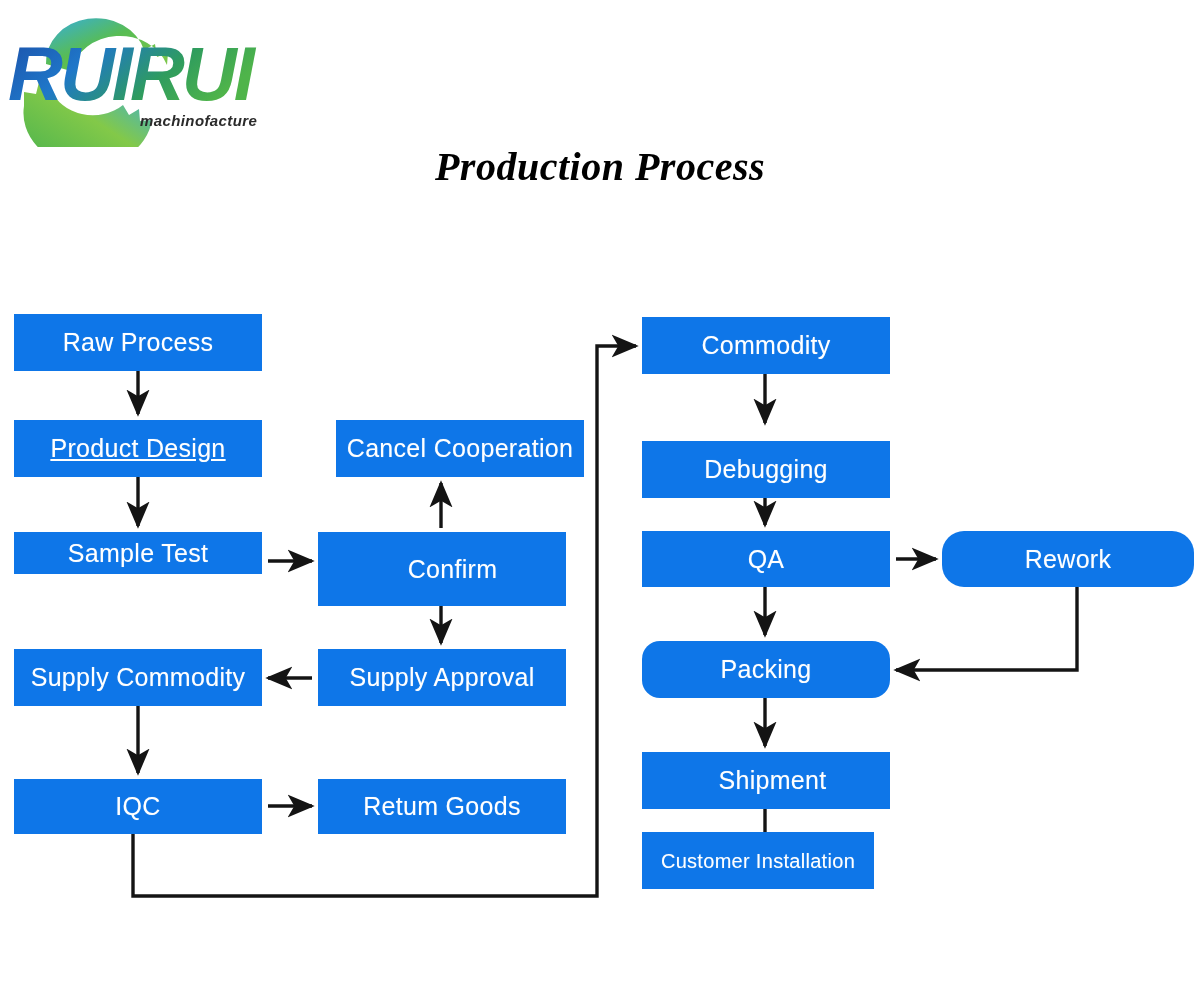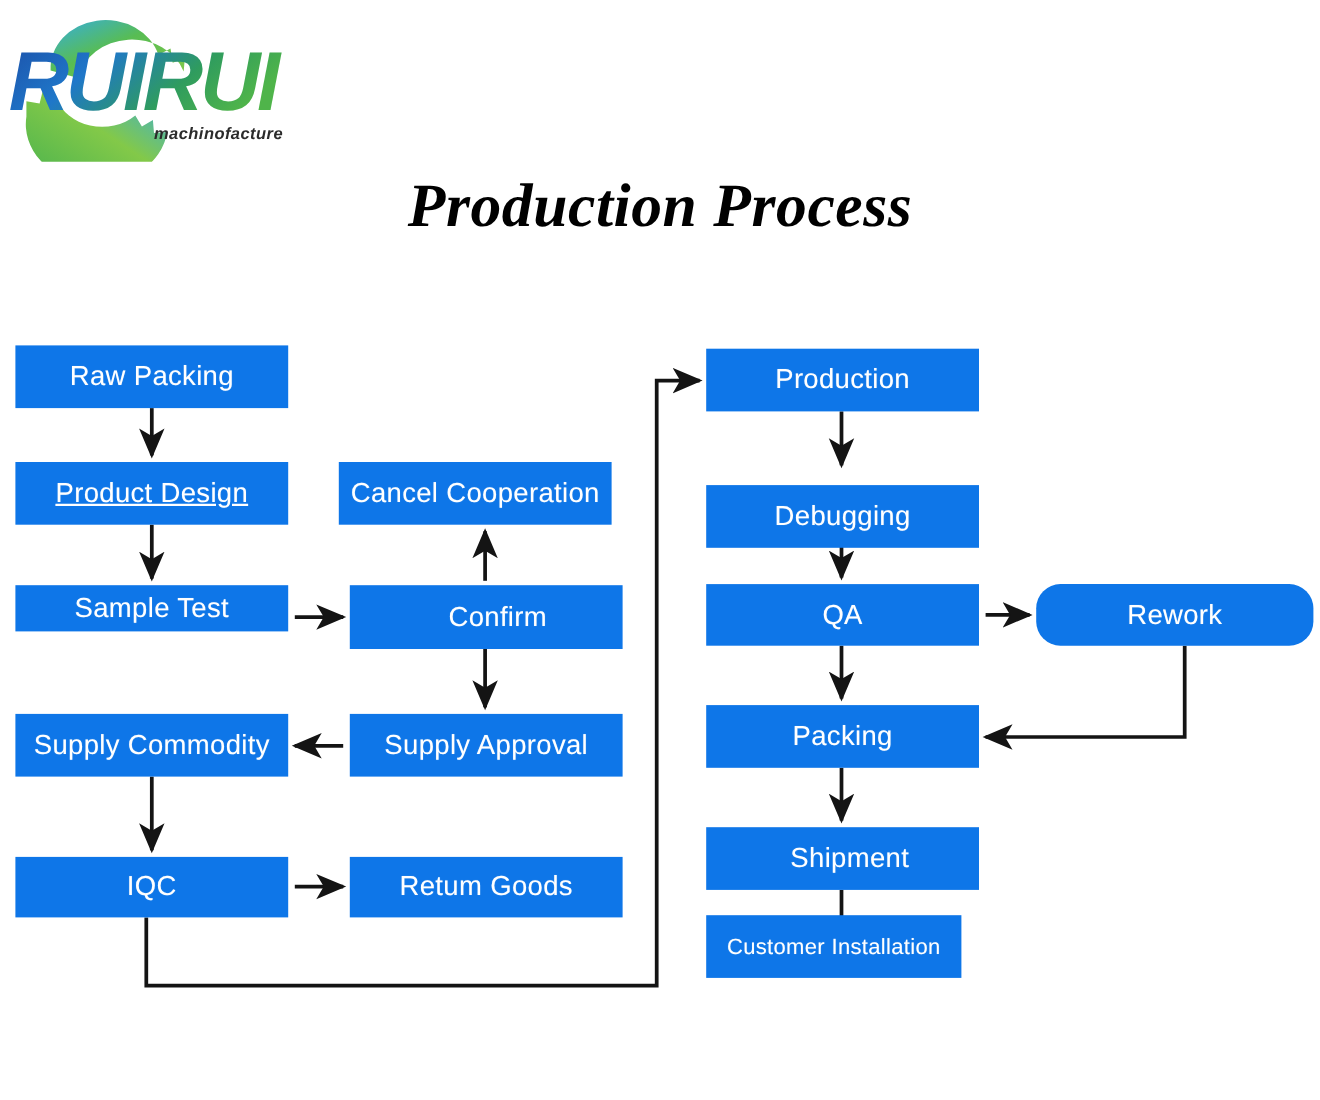--- a/index.html
+++ b/index.html
@@ -30,27 +30,27 @@
     top: 2px;
     width: 290px;
     height: 145px;
   }
   .logo-svg { display:block; }
 
   
   .page-title {
     position: absolute;
     left: 0;
-    top: 155px;
+    top: 143px;
     width: 1200px;
     text-align: center;
     font-family: "Liberation Serif", serif;
     font-weight: bold;
     font-style: italic;
-    font-size: 56px;
+    font-size: 40px;
     letter-spacing: 0.5px;
     color: #000000;
     white-space: nowrap;
   }
 
   
   .node {
     position: absolute;
     background: #0E76E8;
     color: #ffffff;
@@ -147,33 +147,33 @@
       <line x1="765" y1="809" x2="765" y2="857"></line>
 
       <line x1="896" y1="559" x2="936" y2="559"></line>
 
       <path d="M1077,587 L1077,670 L896,670"></path>
 
       <path d="M133,834 L133,896 L597,896 L597,346 L636,346"></path>
     </g>
   </svg>
 
-  <div class="node" style="left:14px;  top:314px; width:248px; height:57px;">Raw Packing</div>
+  <div class="node" style="left:14px;  top:314px; width:248px; height:57px;">Raw Process</div>
   <div class="node" style="left:14px;  top:420px; width:248px; height:57px;text-decoration:underline;">Product Design</div>
   <div class="node" style="left:14px;  top:532px; width:248px; height:42px;">Sample Test</div>
   <div class="node" style="left:14px;  top:649px; width:248px; height:57px;">Supply Commodity</div>
   <div class="node" style="left:14px;  top:779px; width:248px; height:55px;">IQC</div>
 
-  <div class="node" style="left:308px; top:420px; width:248px; height:57px;">Cancel Cooperation</div>
-  <div class="node" style="left:318px; top:532px; width:248px; height:58px;padding-left:21px;">Confirm</div>
+  <div class="node" style="left:336px; top:420px; width:248px; height:57px;">Cancel Cooperation</div>
+  <div class="node" style="left:318px; top:532px; width:248px; height:74px;padding-left:21px;">Confirm</div>
   <div class="node" style="left:318px; top:649px; width:248px; height:57px;">Supply Approval</div>
   <div class="node" style="left:318px; top:779px; width:248px; height:55px;">Retum Goods</div>
 
-  <div class="node" style="left:642px; top:317px; width:248px; height:57px;">Production</div>
+  <div class="node" style="left:642px; top:317px; width:248px; height:57px;">Commodity</div>
   <div class="node" style="left:642px; top:429px; width:248px; height:57px;margin-top:12px;">Debugging</div>
   <div class="node" style="left:642px; top:531px; width:248px; height:56px;">QA</div>
-  <div class="node" style="left:642px; top:641px; width:248px; height:57px;">Packing</div>
+  <div class="node" style="left:642px; top:641px; width:248px; height:57px;border-radius:18px;">Packing</div>
   <div class="node" style="left:642px; top:752px; width:248px; height:57px;padding-left:13px;">Shipment</div>
   <div class="node" style="left:642px; top:832px; width:232px; height:57px; font-size:20px;">Customer Installation</div>
 
   <div class="node" style="left:942px; top:531px; width:252px; height:56px;border-radius:22px;">Rework</div>
 
 </div>
 
 </body></html>

